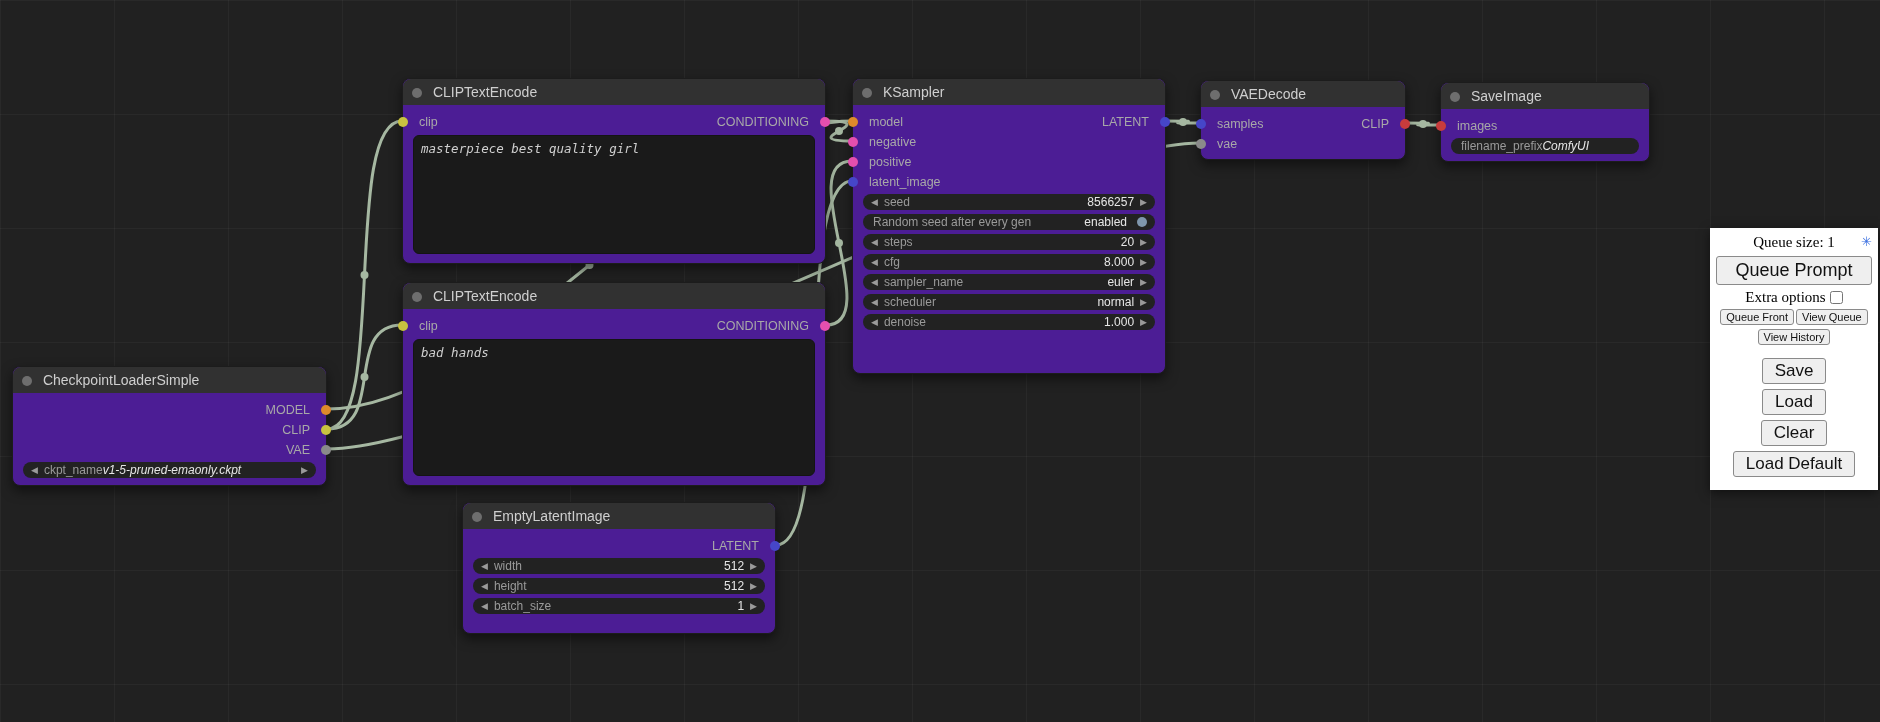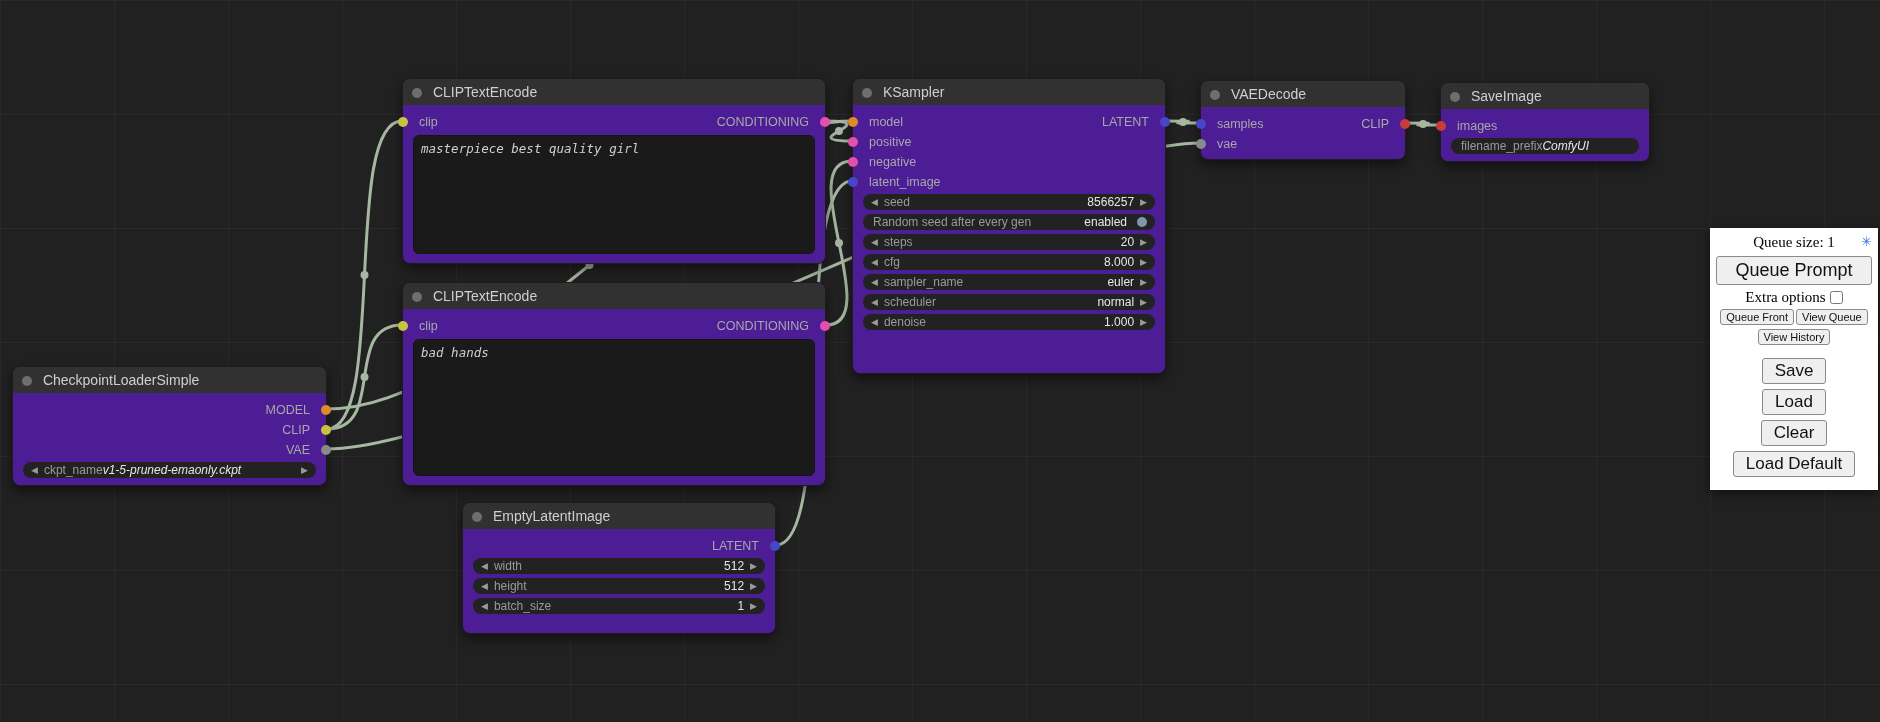--- a/index.html
+++ b/index.html
@@ -208,25 +208,25 @@
   </div>
   <div class="slots">
     <div class="slot-row">
       <span class="dot in" style="background: rgb(221, 138, 43);"></span>
       <span class="slot-label in">model</span>
       <span class="slot-label out">LATENT</span>
       <span class="dot out" style="background: rgb(70, 70, 200);"></span>
     </div>
     <div class="slot-row">
       <span class="dot in" style="background: rgb(228, 79, 174);"></span>
+      <span class="slot-label in">negative</span>
+    </div>
+    <div class="slot-row">
+      <span class="dot in" style="background: rgb(228, 79, 174);"></span>
       <span class="slot-label in">positive</span>
-    </div>
-    <div class="slot-row">
-      <span class="dot in" style="background: rgb(228, 79, 174);"></span>
-      <span class="slot-label in">negative</span>
     </div>
     <div class="slot-row">
       <span class="dot in" style="background: rgb(70, 70, 200);"></span>
       <span class="slot-label in">latent_image</span>
     </div>
   </div>
   <div class="widgets">
     <div class="widget">
       <span class="warrow">◀</span>
       <span class="wlabel">seed</span>

